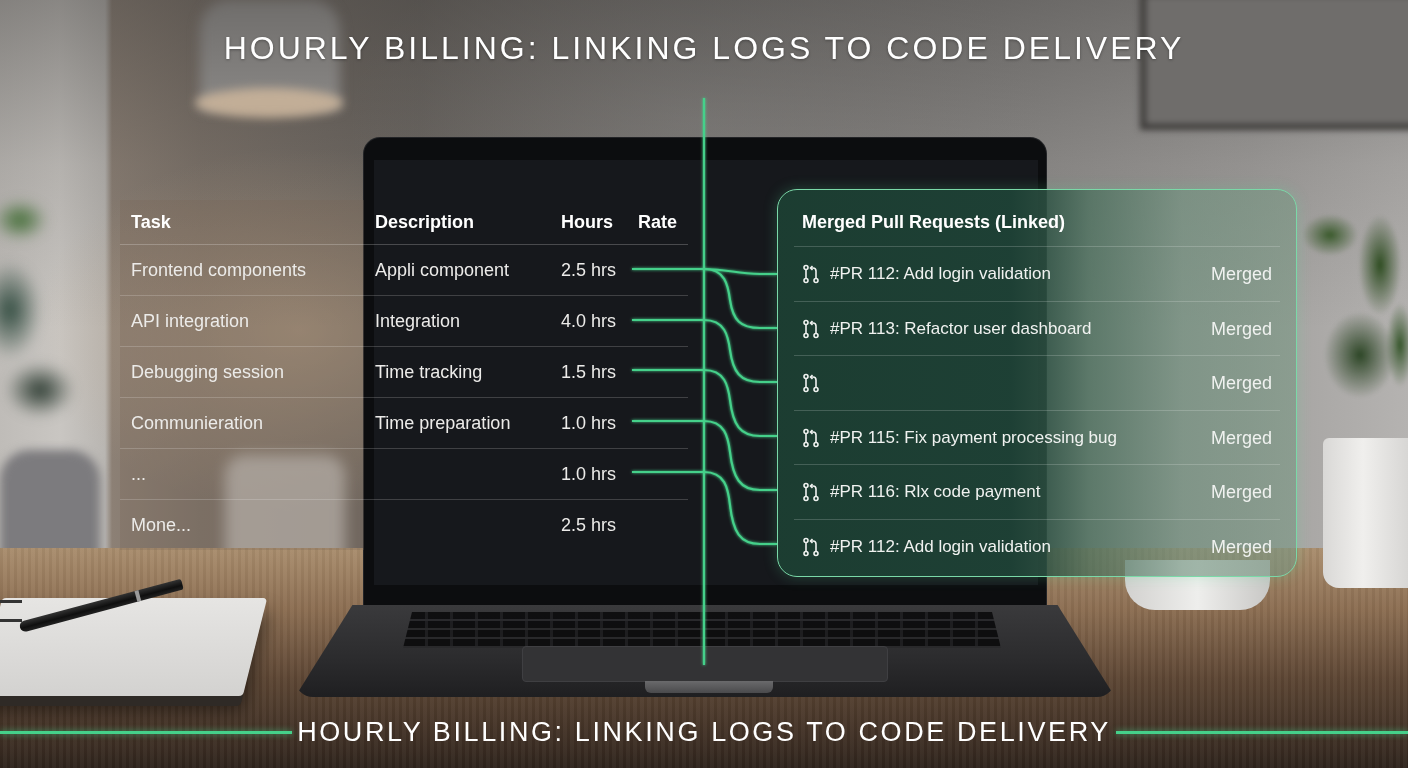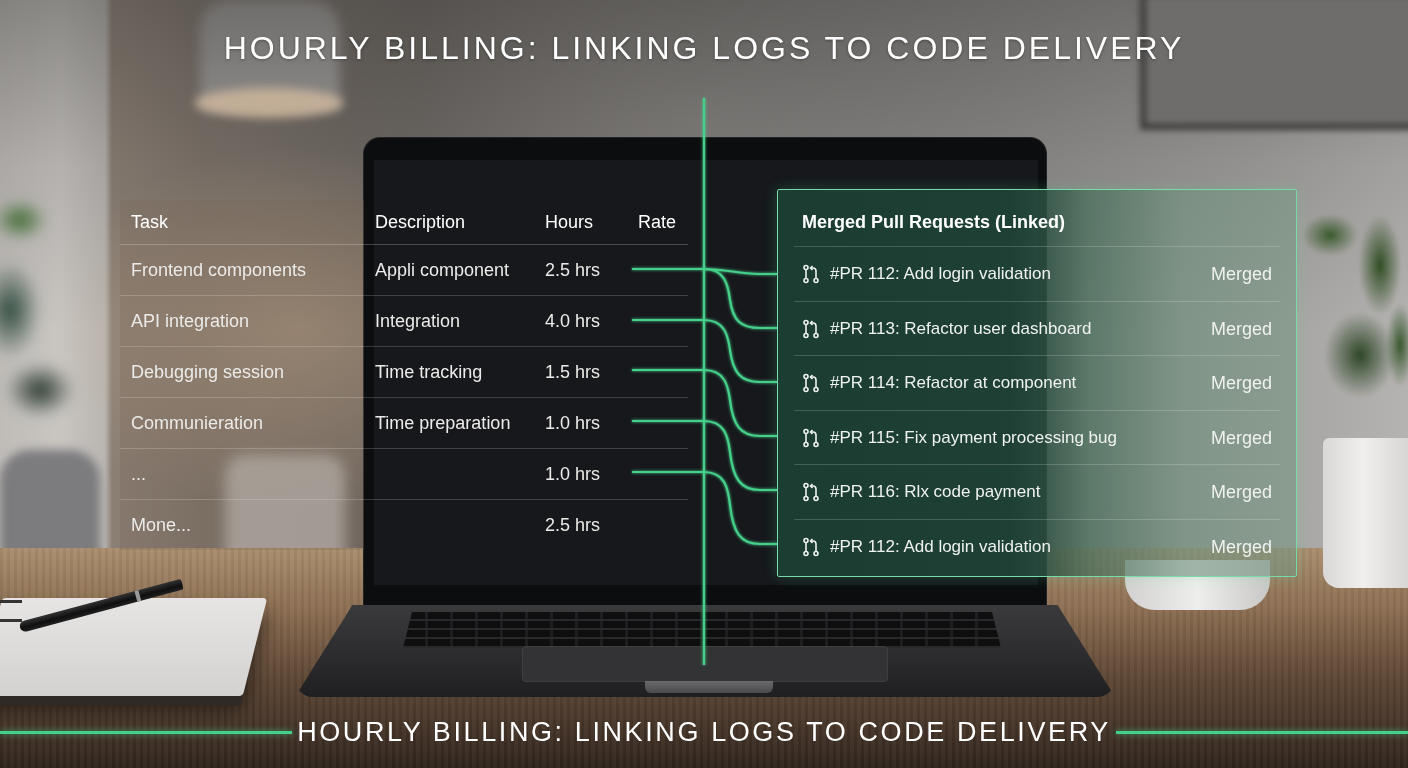--- a/index.html
+++ b/index.html
@@ -157,34 +157,34 @@
     background: rgba(120,100,85,0.25);
   }
   .billing-table { position: absolute; left: 120px; top: 200px; width: 568px; }
   .b-row {
     position: relative; height: 51px;
     border-bottom: 1px solid rgba(255,255,255,0.18);
   }
   .b-row.head { height: 45px; border-bottom-color: rgba(255,255,255,0.22); }
   .b-row.last { border-bottom: none; }
   .b-cell { position: absolute; top: 0; line-height: 51px; font-size: 18px; color: #ecebe9; white-space: nowrap; }
-  .head .b-cell { line-height: 45px; font-weight: 400; color: #ffffff; font-size: 18px; }
+  .head .b-cell { line-height: 45px; font-weight: 700; color: #ffffff; font-size: 18px; }
   .c-task { left: 11px; }
   .c-desc { left: 255px; }
-  .c-hours { left: 425px; }
+  .c-hours { left: 441px; }
   .c-rate { left: 518px; }
 
   
   .connectors { position: absolute; left: 0; top: 0; width: 1408px; height: 768px; pointer-events: none; }
 
   
   .pr-panel {
     position: absolute; left: 777px; top: 189px; width: 520px; height: 388px;
     border: 1.5px solid #7ad9a8;
-    border-radius: 2px;
+    border-radius: 20px;
     background:
       linear-gradient(90deg, rgba(28,62,50,0.97) 0%, rgba(30,66,54,0.95) 45%, rgba(70,110,90,0.72) 60%, rgba(110,145,125,0.62) 78%, rgba(120,150,130,0.6) 100%);
     box-shadow: 0 0 14px rgba(80,220,150,0.25);
     overflow: hidden;
   }
   .pr-title {
     position: absolute; left: 24px; top: 0; height: 56px; line-height: 64px;
     font-size: 18px; font-weight: 700; color: #ffffff;
   }
   .pr-list { position: absolute; left: 16px; right: 16px; top: 56px; }
@@ -340,21 +340,20 @@
     </div>
     <div class="pr-item">
       <svg class="pr-icon" viewBox="0 0 18 20" fill="none" stroke="#f0f2f0" stroke-width="1.6">
         <circle cx="4" cy="3.5" r="2"></circle>
           <circle cx="4" cy="16.5" r="2"></circle>
           <circle cx="14" cy="16.5" r="2"></circle>
         <line x1="4" y1="5.5" x2="4" y2="14.5"></line>
           <path d="M14 14.5 V7 C14 5 12.5 4 11 4 H9"></path>
           <path d="M10.5 2 L8.5 4 L10.5 6"></path>
       </svg>
-      <span class="pr-label">#PR 114: Refactor at component</span>
       <span class="pr-status">Merged</span>
     </div>
     <div class="pr-item">
       <svg class="pr-icon" viewBox="0 0 18 20" fill="none" stroke="#f0f2f0" stroke-width="1.6">
         <circle cx="4" cy="3.5" r="2"></circle>
           <circle cx="4" cy="16.5" r="2"></circle>
           <circle cx="14" cy="16.5" r="2"></circle>
         <line x1="4" y1="5.5" x2="4" y2="14.5"></line>
           <path d="M14 14.5 V7 C14 5 12.5 4 11 4 H9"></path>
           <path d="M10.5 2 L8.5 4 L10.5 6"></path>

